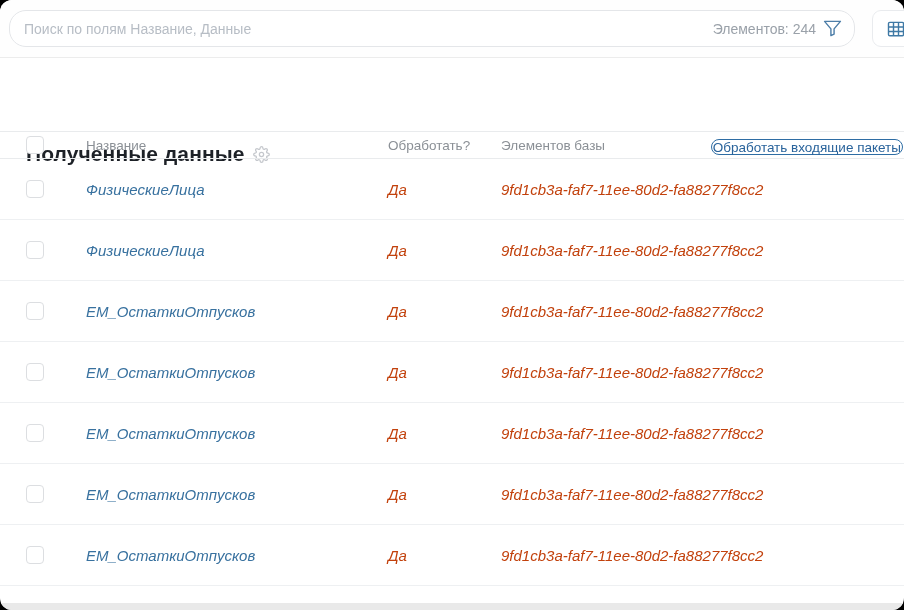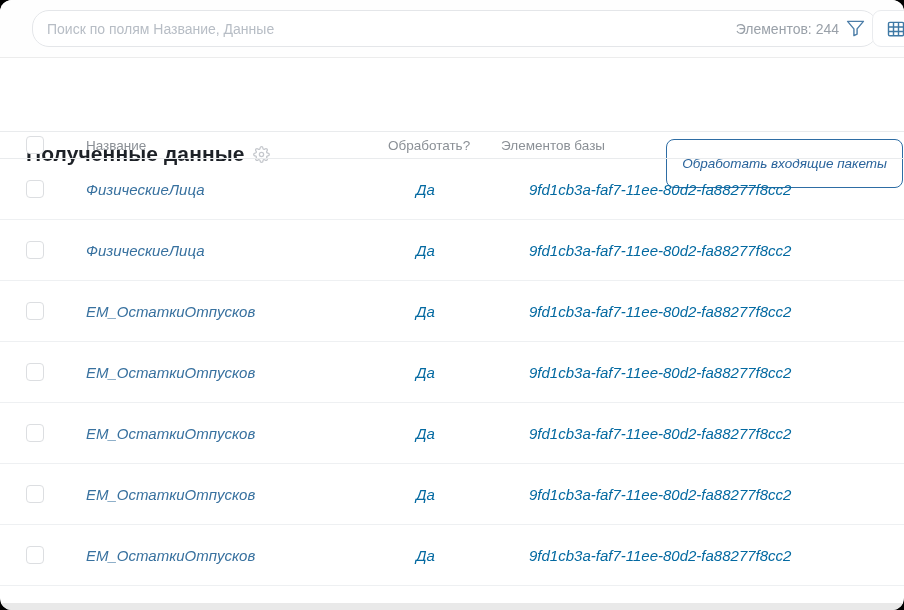--- a/index.html
+++ b/index.html
@@ -17,21 +17,21 @@
     overflow: hidden;
   }
 
   
   .toolbar {
     position: absolute; top: 0; left: 0; right: 0; height: 58px;
     background: #fefefe;
     border-bottom: 1px solid #ececec;
   }
   .searchbox {
-    position: absolute; left: 32px; top: 10px;
+    position: absolute; left: 9px; top: 10px;
     width: 846px; height: 37px;
     border: 1px solid #e4e6e9;
     border-radius: 17px;
     background: #fff;
     display: flex; align-items: center;
     padding: 0 10px 0 14px;
   }
   .searchbox input {
     flex: 1; border: none; outline: none;
     font-family: "Liberation Sans", sans-serif;
@@ -61,31 +61,30 @@
   }
   .title-wrap {
     position: absolute; left: 26px; top: 83px;
     display: flex; align-items: center; gap: 8px;
   }
   .page-title {
     font-size: 21px; font-weight: 700; color: #1d2127; letter-spacing: .1px;
   }
   .gear { color: #c5c8cd; display: flex; }
   .process-btn {
-    position: absolute; right: 1px; top: 80px; height: 49px;
-    padding: 0 15px;
+    position: absolute; right: 1px; top: 80px; height: 16px;
+    padding: 0 1px;
     background: #fff;
     border: 1px solid #2e6da4;
     border-radius: 8px;
     color: #29639b;
     font-family: "Liberation Sans", sans-serif;
     font-size: 13.5px;
     cursor: pointer;
     white-space: nowrap;
-    font-style: italic;
   }
 
   
   .table {
     position: absolute; top: 131px; left: 0; right: 0;
   }
   .trow {
     display: grid;
     grid-template-columns: 60px 302px 113px auto;
     align-items: center;
@@ -101,21 +100,21 @@
     font-size: 13.5px; color: #8b9096; font-weight: 400;
   }
   .tbody .trow { height: 61px; font-style: italic; }
   .checkbox {
     width: 18px; height: 18px;
     border: 1.5px solid #dcdee1;
     border-radius: 4px;
     background: #fff;
     cursor: pointer;
   }
-  .cell { font-size: 15px; color: #0369a1; margin-left: 28px; }
+  .cell { font-size: 15px; color: #c2410c; }
   .name-link {
     font-size: 15px; color: #38719f; text-decoration: none; cursor: pointer;
   }
 
   
   .bottom-strip {
     position: absolute; left: 0; right: 0; bottom: 0; height: 7px;
     background: #e9e9e9;
   }
 </style>

